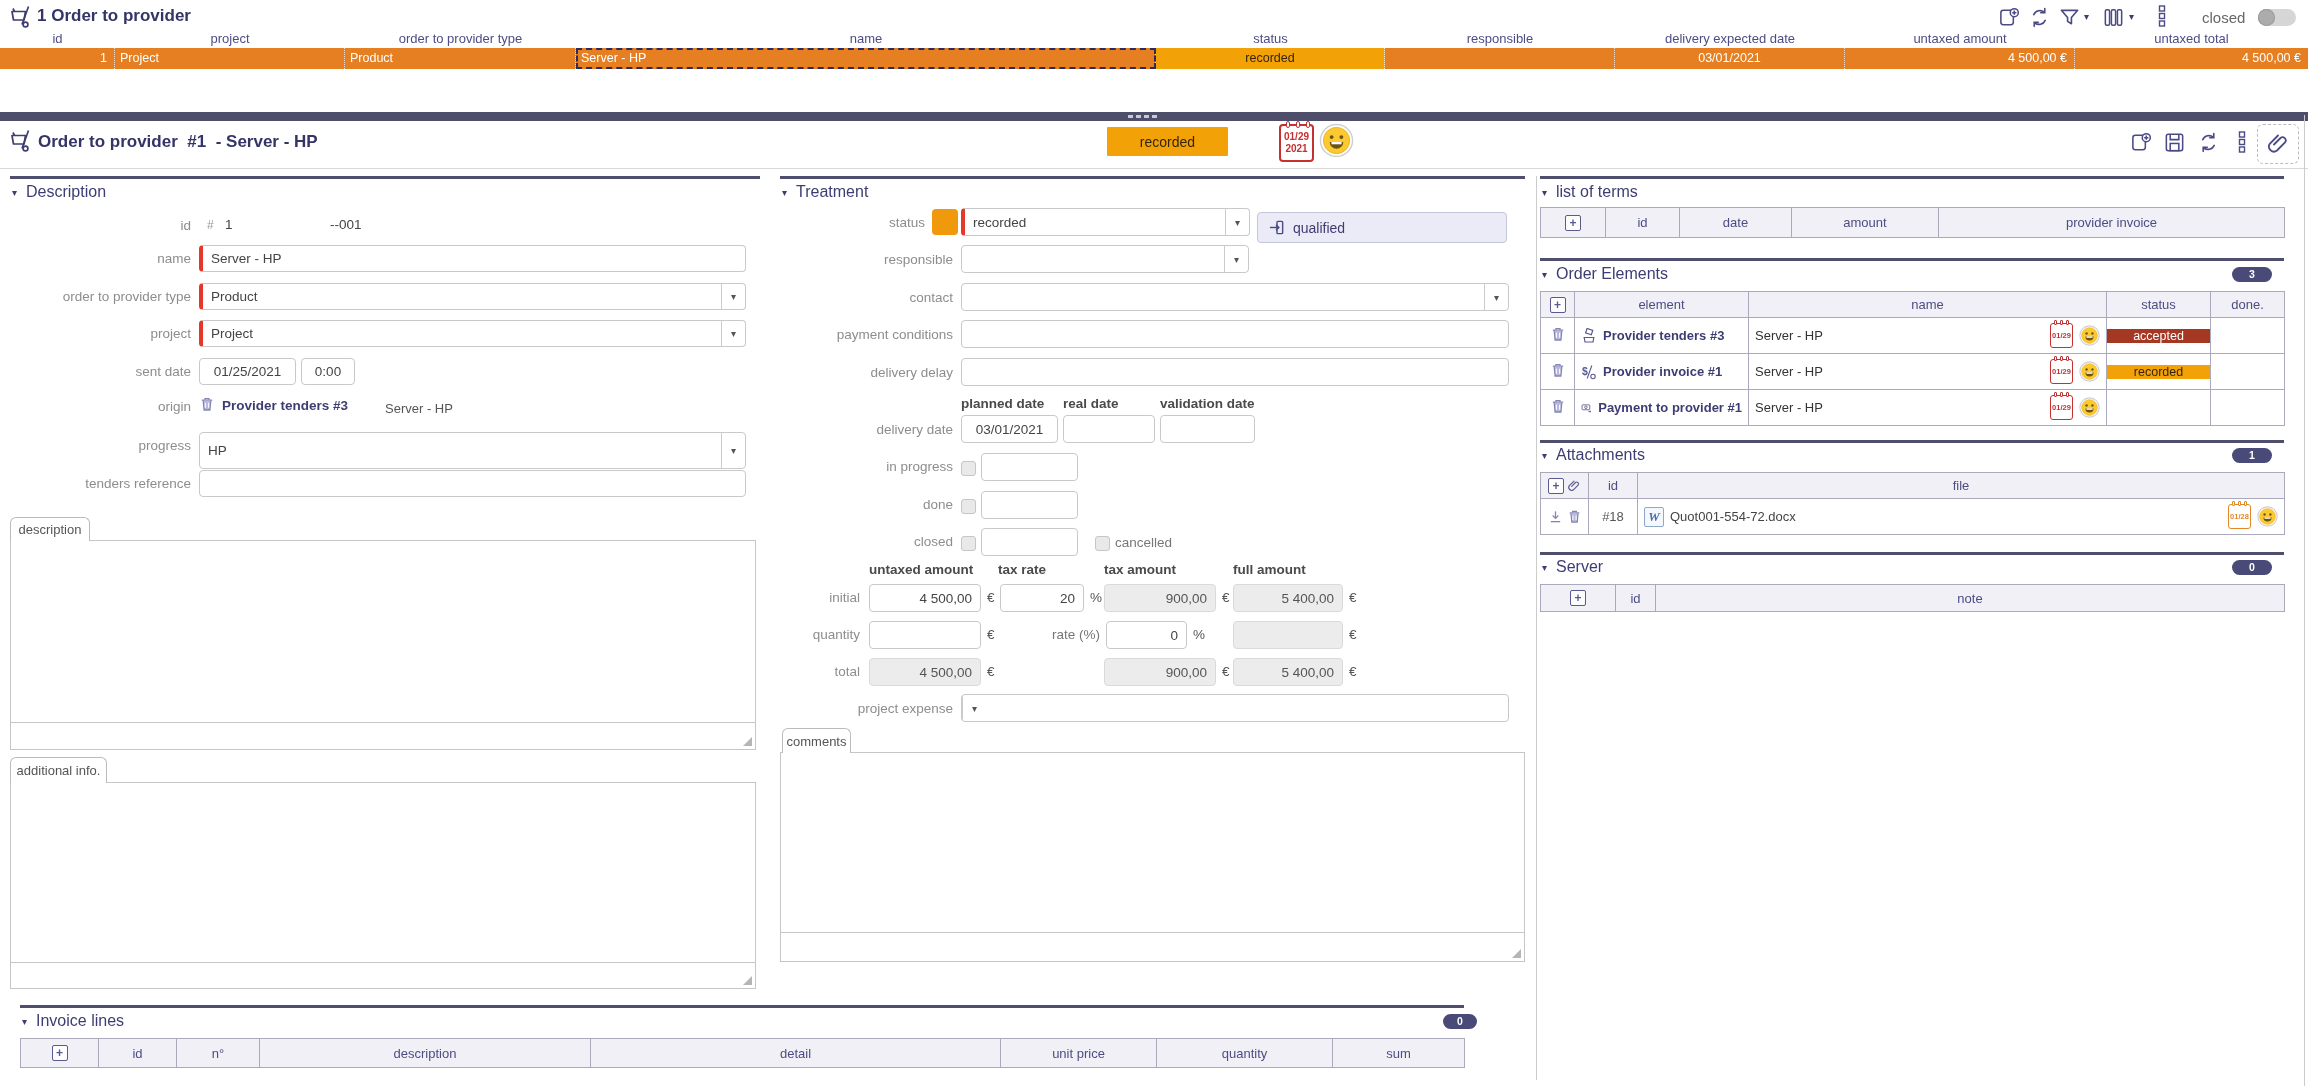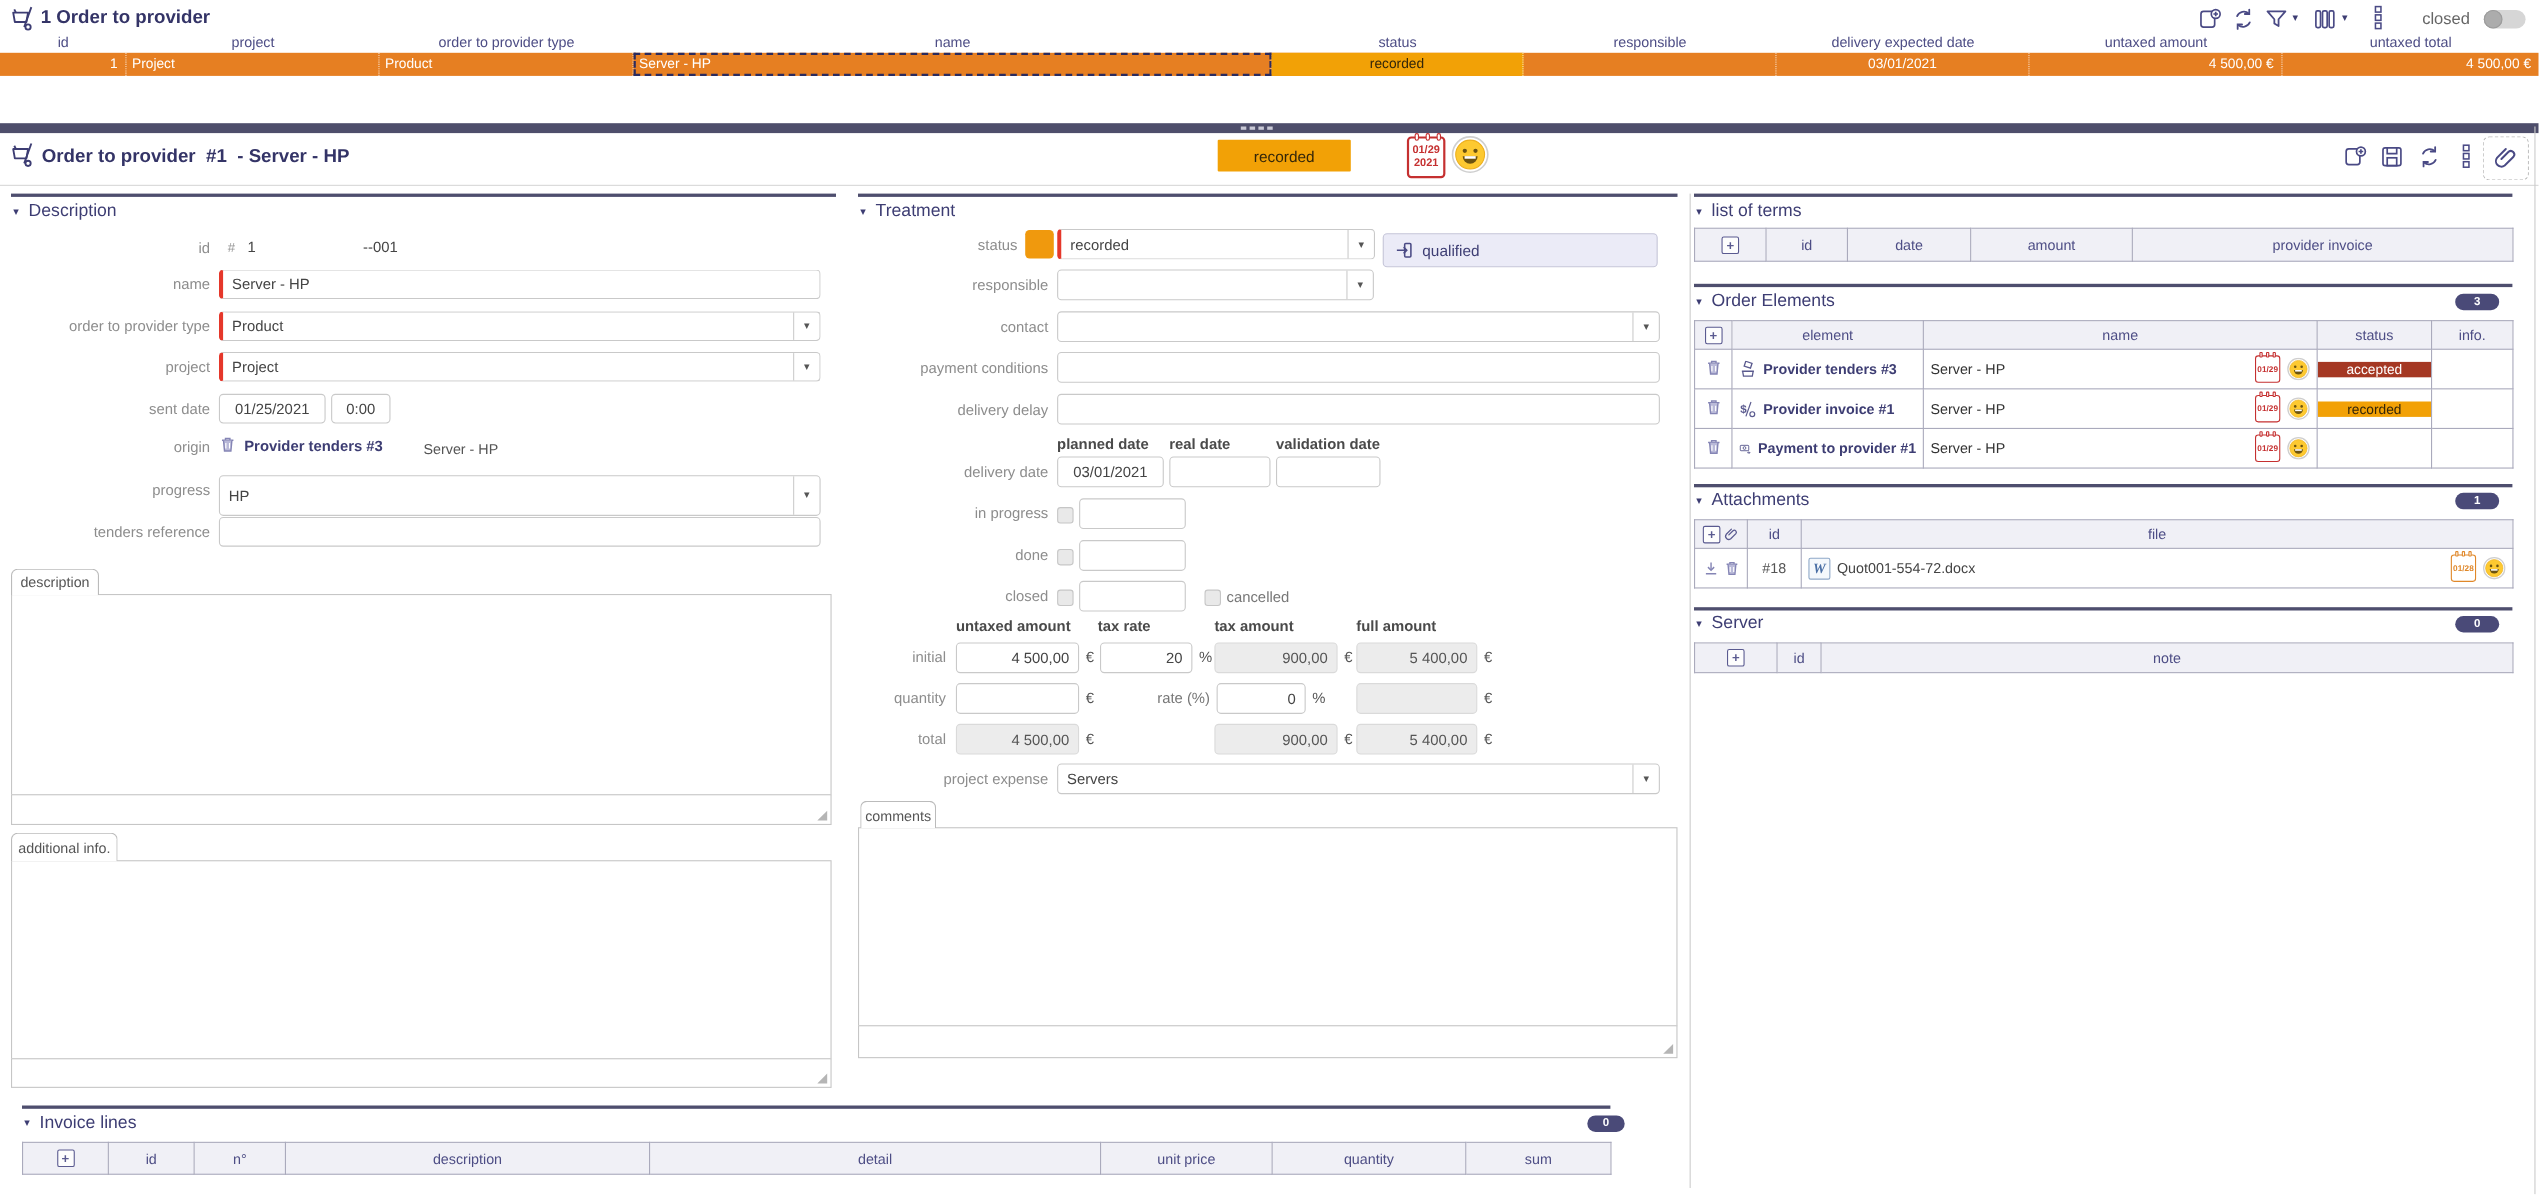--- a/index.html
+++ b/index.html
@@ -392,21 +392,20 @@
   <div class="lbl" style="left:780px;top:664px;width:80px">total</div>
   <div class="inp num dis" style="left:869px;top:658px;width:112px;height:28px">4 500,00</div>
   <span class="sym" style="left:987px;top:664px">€</span>
   <div class="inp num dis" style="left:1104px;top:658px;width:112px;height:28px">900,00</div>
   <span class="sym" style="left:1222px;top:664px">€</span>
   <div class="inp num dis" style="left:1233px;top:658px;width:110px;height:28px">5 400,00</div>
   <span class="sym" style="left:1349px;top:664px">€</span>
 
   <div class="lbl" style="left:780px;top:701px;width:173px">project expense</div>
   <div class="sel" style="left:961px;top:694px;width:548px;height:28px">
-    <span class="v">Servers</span>
       <span class="c">▾</span>
   </div>
 
   <div class="tab" style="left:782px;top:728px;width:69px;height:25px">comments</div>
   <div class="box" style="left:780px;top:752px;width:745px;height:181px"></div>
   <div class="box" style="left:780px;top:932px;width:745px;height:30px">
       <span class="rsz"></span>
     </div>
 
   <div class="vline" style="left:1536px;top:176px;height:904px"></div>
@@ -445,21 +444,21 @@
         <col style="width:358px">
         <col style="width:104px">
         <col style="width:74px">
       </colgroup>
     <tbody>
         <tr style="height:26px">
       <th><span class="addbox">+</span></th>
       <th>element</th>
       <th>name</th>
       <th>status</th>
-      <th>info.</th>
+      <th>done.</th>
     </tr>
     <tr style="height:36px">
       <td class="icn"><svg viewBox="0 0 16 16" width="16" height="16">
               <g fill="none" stroke="#8585b5" stroke-width="1.3">
                 <path d="M2.8 4.2h10.4"></path>
                 <path d="M6 4V2.6h4V4"></path>
                 <path d="M4.2 4.5l.9 9.5h5.8l.9-9.5" fill="#b9b9d8"></path>
                 <path d="M6.3 6.8v5M9.7 6.8v5" stroke="#fff" stroke-width="1.1"></path>
               </g>
             </svg></td>

